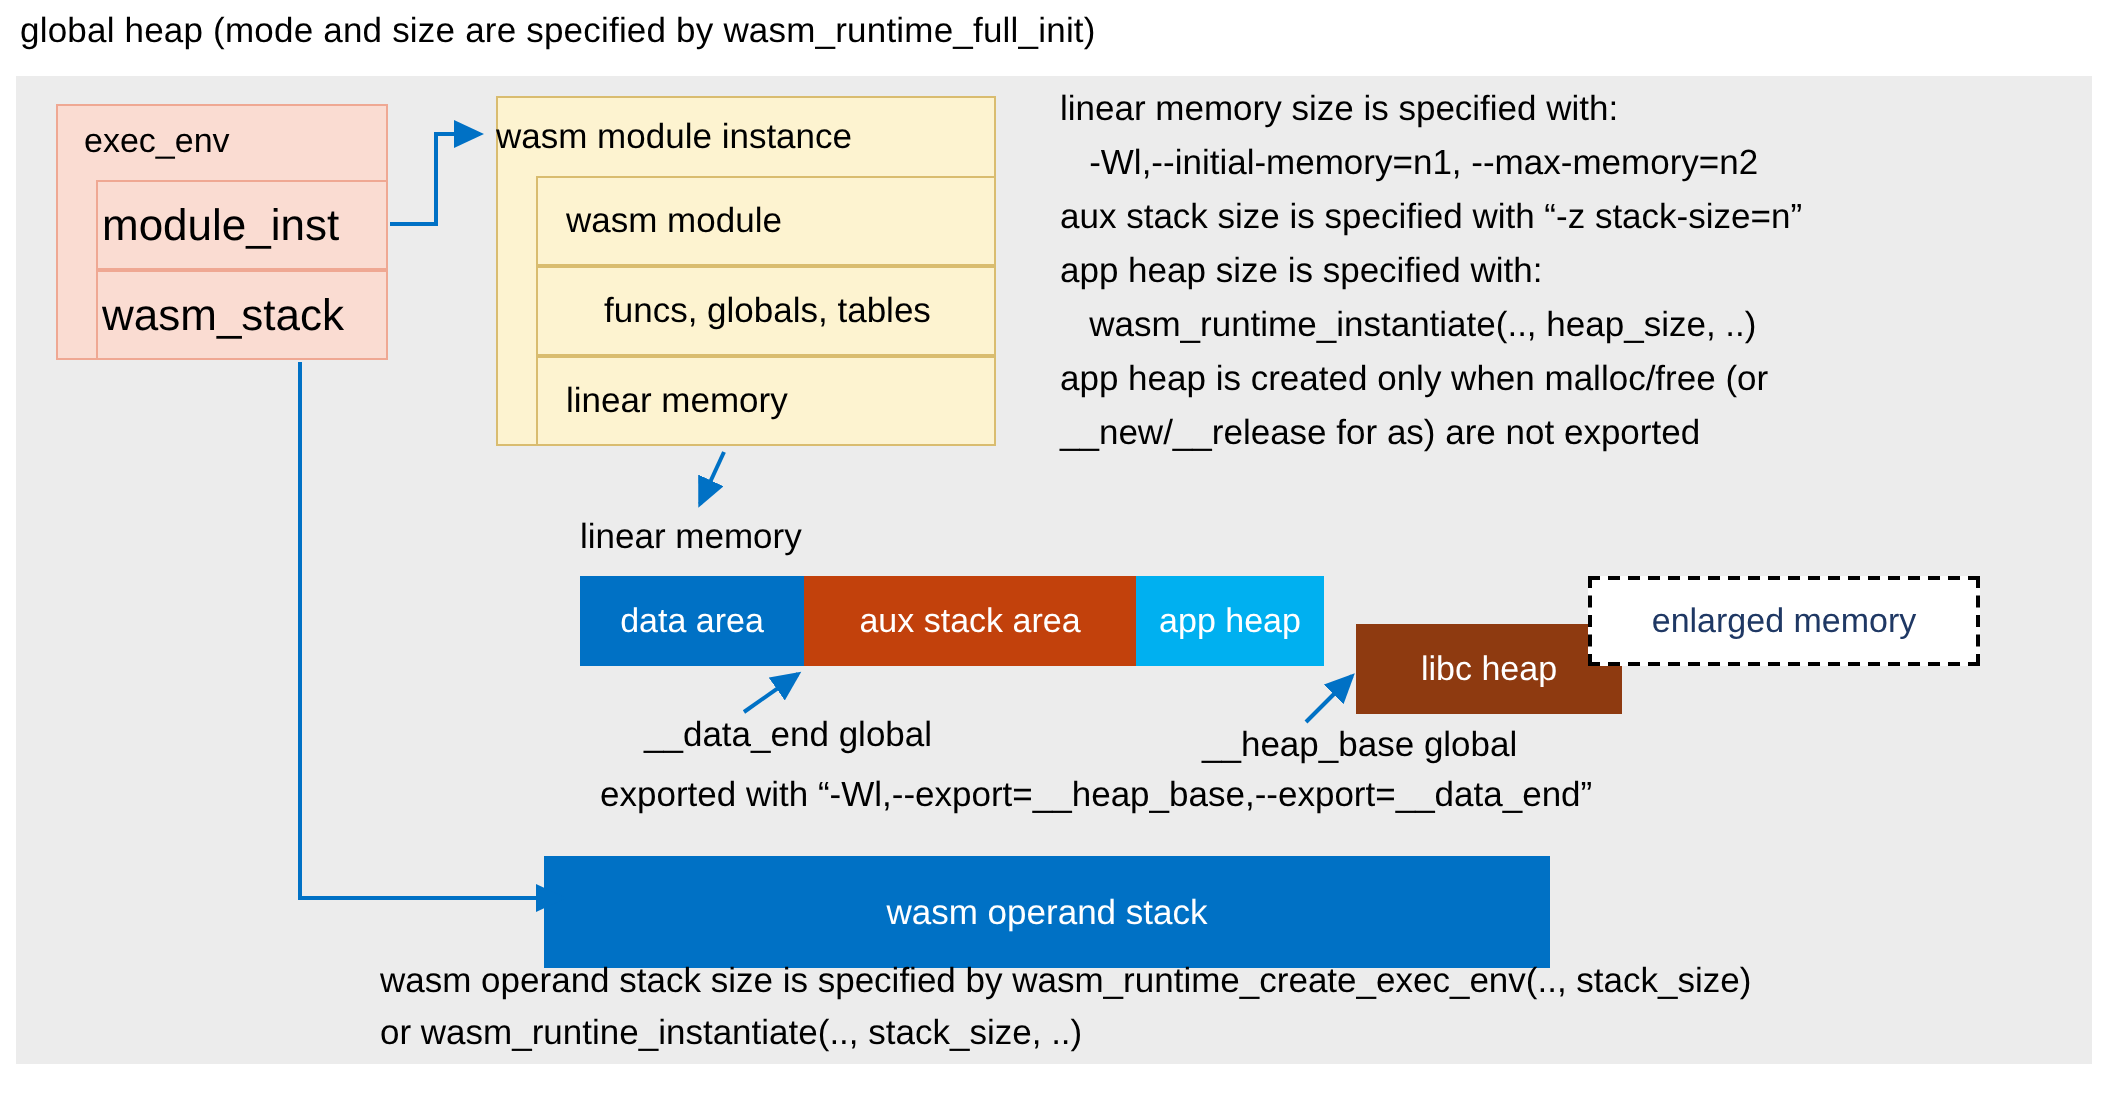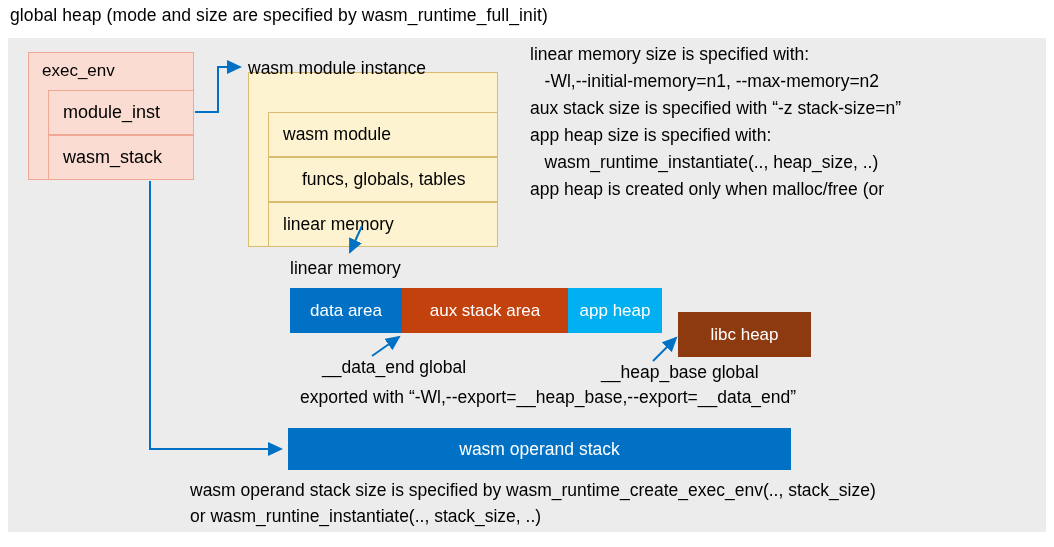--- a/index.html
+++ b/index.html
@@ -16,38 +16,38 @@
     left:10px;top:5px;font-size:17.5px;letter-spacing:.1px;
   }
   .panel{
     left:8px;top:38px;width:1038px;height:494px;background:#ececec;
   }
   
   .pinkbox{background:#fadcd2;border:1px solid #efa893;}
   .execenv-outer{left:28px;top:52px;width:166px;height:128px;}
   .execenv-title{left:28px;top:52px;width:166px;height:38px;
     display:flex;align-items:center;padding-left:14px;font-size:17px;}
-  .pinksub{display:flex;align-items:center;padding-left:14px;font-size:18px;}
+  .pinksub{display:flex;align-items:center;padding-left:2px;font-size:22px;}
   
-  .yellowbox{background:#fdf3d0;border:1px solid #d9bc6f;margin-top:24px;}
+  .yellowbox{background:#fdf3d0;border:1px solid #d9bc6f;}
   .modinst-outer{left:248px;top:48px;width:250px;height:175px;}
   .modinst-title{left:248px;top:48px;width:250px;height:40px;
     display:flex;align-items:center;font-size:17.5px;}
   .yellowsub{display:flex;align-items:center;padding-left:14px;font-size:17.5px;}
   
   .notes{left:530px;top:41px;font-size:17.5px;line-height:27px;}
   .notes div{white-space:pre;}
   
   .lm-label{left:290px;top:258px;font-size:17.5px;}
   .seg{top:288px;height:45px;display:flex;align-items:center;justify-content:center;
     font-size:17px;color:#fff;}
   .seg-enlarged{border:2px dashed #000;background:#fff;}
   .ann{font-size:17.5px;}
   .operand{
-    left:288px;top:428px;width:503px;height:42px;background:#0071c5;color:#fff;
+    left:272px;top:428px;width:503px;height:56px;background:#0071c5;color:#fff;
     display:flex;align-items:center;justify-content:center;font-size:17.5px;
   }
   .bottom-notes{left:190px;top:477px;font-size:17.5px;line-height:26px;}
   svg.connectors{position:absolute;left:0;top:0;pointer-events:none;z-index:6;}
 </style>
 </head>
 <body>
 
 <div id="stage">
 
@@ -66,28 +66,30 @@
   <div class="abs yellowbox yellowsub" style="left:268px;top:133px;width:230px;height:45px;padding-left:33px;">funcs, globals, tables</div>
   <div class="abs yellowbox yellowsub" style="left:268px;top:178px;width:230px;height:45px;">linear memory</div>
 
   <div class="abs notes">
     <div>linear memory size is specified with:</div>
     <div>   -Wl,--initial-memory=n1, --max-memory=n2</div>
     <div>aux stack size is specified with “-z stack-size=n”</div>
     <div>app heap size is specified with:</div>
     <div>   wasm_runtime_instantiate(.., heap_size, ..)</div>
     <div>app heap is created only when malloc/free (or</div>
+    <div>__new/__release for as) are not exported</div>
   </div>
 
   <div class="abs lm-label">linear memory</div>
 
   <div class="abs seg" style="left: 290px; width: 112px; background: rgb(0, 113, 197); color: rgb(255, 255, 255);">data area</div>
   <div class="abs seg" style="left: 402px; width: 166px; background: #c2410c; color: rgb(255, 255, 255);">aux stack area</div>
   <div class="abs seg" style="left: 568px; width: 94px; background: rgb(0, 176, 240); color: rgb(255, 255, 255);">app heap</div>
   <div class="abs seg" style="left: 678px; width: 133px; background: rgb(142, 58, 16); color: rgb(255, 255, 255); margin-top: 24px;">libc heap</div>
+  <div class="abs seg seg-enlarged" style="left: 794px; width: 196px; color: rgb(31, 56, 100);">enlarged memory</div>
 
   <div class="abs ann" style="left:322px;top:357px;">__data_end global</div>
   <div class="abs ann" style="left:601px;top:362px;">__heap_base global</div>
   <div class="abs ann" style="left:300px;top:387px;">exported with “-Wl,--export=__heap_base,--export=__data_end”</div>
 
   <div class="abs operand">wasm operand stack</div>
 
   <div class="abs bottom-notes">
     <div>wasm operand stack size is specified by wasm_runtime_create_exec_env(.., stack_size)</div>
     <div>or wasm_runtine_instantiate(.., stack_size, ..)</div>

